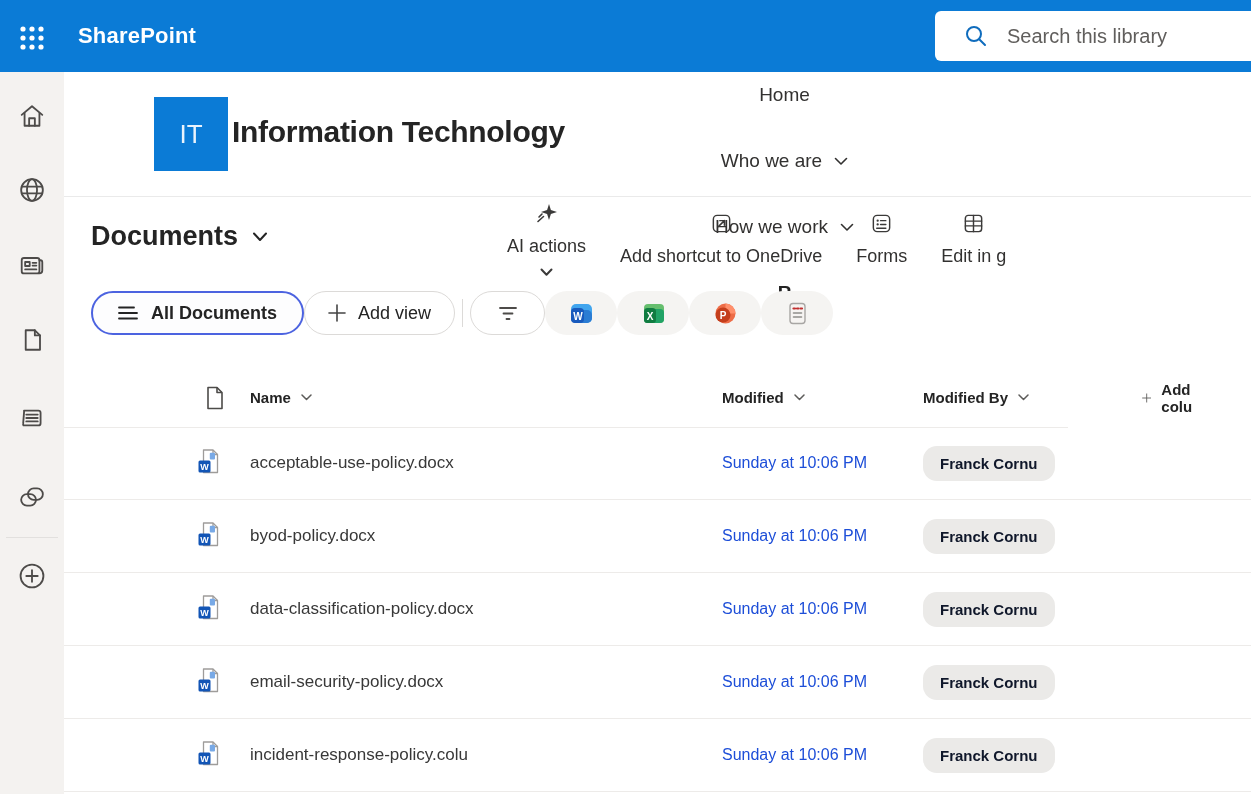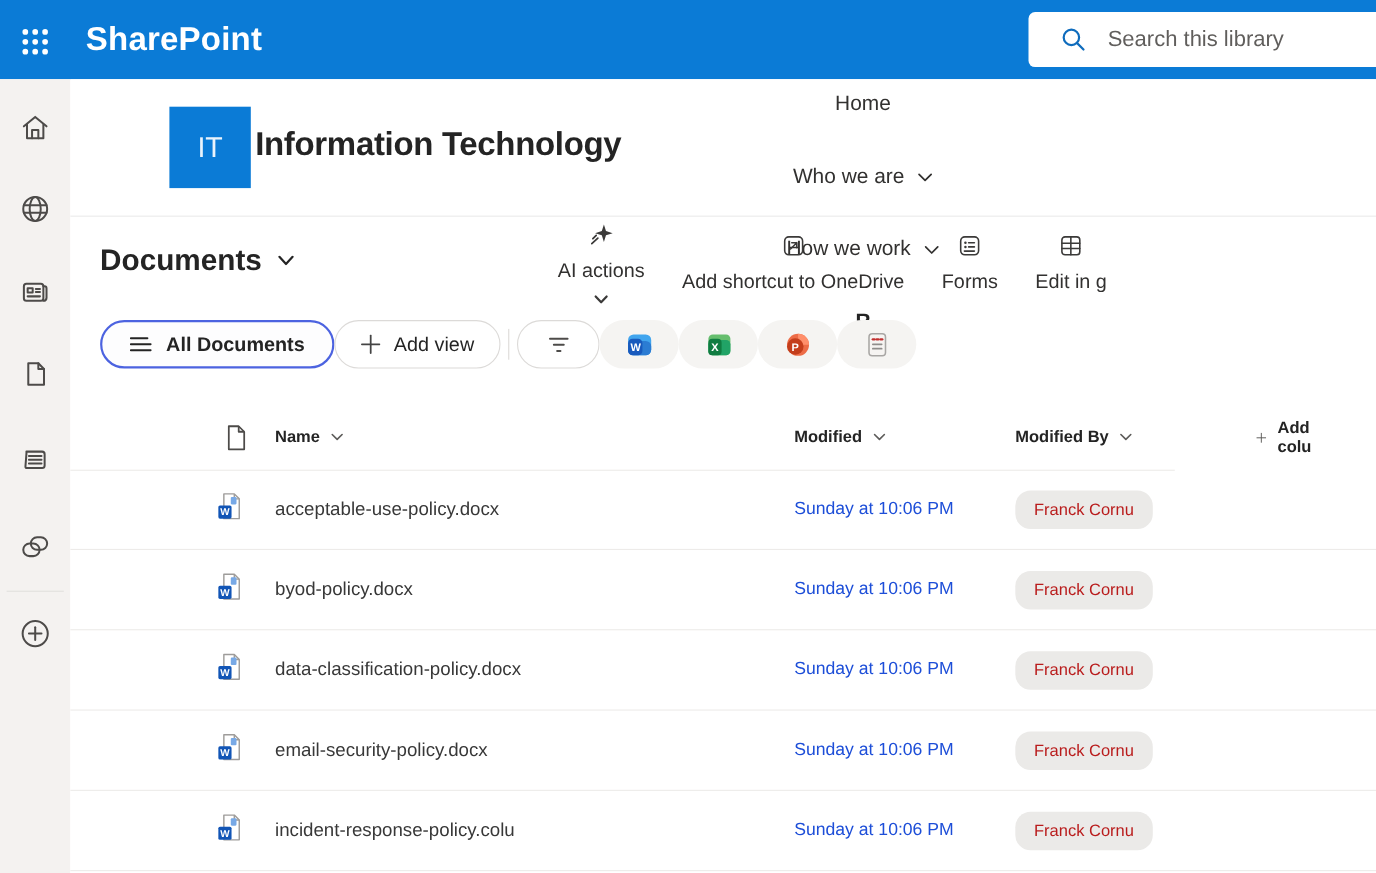--- a/index.html
+++ b/index.html
@@ -4,21 +4,21 @@
 <style>
   html,body{margin:0;padding:0;}
   body{
     width:1251px;height:794px;overflow:hidden;position:relative;
     font-family:"Liberation Sans",sans-serif;background:#fff;
     -webkit-font-smoothing:antialiased;
   }
   
   .topbar{position:absolute;left:0;top:0;width:1251px;height:72px;background:#0b7bd6;}
   .waffle{position:absolute;left:13px;top:19px;width:38px;height:38px;display:flex;align-items:center;justify-content:center;cursor:pointer;}
-  .brand{position:absolute;left:78px;top:0;height:72px;display:flex;align-items:center;color:#fff;font-size:30px;font-weight:700;letter-spacing:.2px;text-align:right;}
+  .brand{position:absolute;left:78px;top:0;height:72px;display:flex;align-items:center;color:#fff;font-size:22px;font-weight:700;letter-spacing:.2px;text-align:right;}
   .searchbox{position:absolute;left:935px;top:11px;width:340px;height:50px;background:#fff;border-radius:6px;display:flex;align-items:center;padding-left:28px;box-sizing:border-box;gap:16px;}
   .searchbox input{border:none;outline:none;font-size:20px;color:#3b3b3b;width:230px;font-family:"Liberation Sans",sans-serif;background:transparent;}
   .searchbox input::placeholder{color:#605e5c;opacity:1;}
   
   .rail{position:absolute;left:0;top:72px;width:64px;height:722px;background:#f4f2f0;}
   .rail-btn{position:absolute;left:16px;width:32px;height:32px;cursor:pointer;}
   .rail-divider{position:absolute;left:6px;width:52px;height:1px;background:#e2e0de;top:465px;}
   .ric{stroke:#4d4b49;fill:none;stroke-width:1.6;stroke-linecap:round;stroke-linejoin:round;}
   
   .main{position:absolute;left:64px;top:72px;width:1187px;height:722px;background:#fff;}
@@ -44,21 +44,21 @@
   .pill-filter{border:1px solid #dcdad8;background:#fff;width:75px;justify-content:center;}
   .pill-app{width:72px;background:#f5f4f2;justify-content:center;}
   
   .thead{position:absolute;left:0;top:296px;width:1004px;height:59px;border-bottom:1px solid #edebe9;
     display:grid;grid-template-columns:132px 54px 472px 201px 217px 1fr;align-items:center;}
   .th{display:flex;align-items:center;gap:10px;font-size:15px;font-weight:700;color:#242424;cursor:pointer;}
   .trows{position:absolute;left:0;top:355px;width:1187px;}
   .trow{height:72px;border-bottom:1px solid #edebe9;display:grid;grid-template-columns:132px 54px 472px 201px 217px 1fr;align-items:center;cursor:pointer;}
   .c-name{font-size:17px;color:#383838;}
   .c-mod{font-size:16px;color:#1d4ed8;}
-  .person-pill{display:inline-block;background:#ebeae8;border-radius:14px;padding:9px 17px;font-size:15px;color:#b91c1c;}
+  .person-pill{display:inline-block;background:#ebeae8;border-radius:14px;padding:9px 17px;font-size:15px;color:#0f172a;font-weight:bold;}
   .chev{flex:none;}
 </style>
 </head>
 <body>
 
 <div class="topbar">
   <div class="waffle">
     <svg width="26" height="26" viewBox="0 0 26 26">
       <g fill="#ffffff">
         <circle cx="4" cy="4" r="2.6"></circle>

